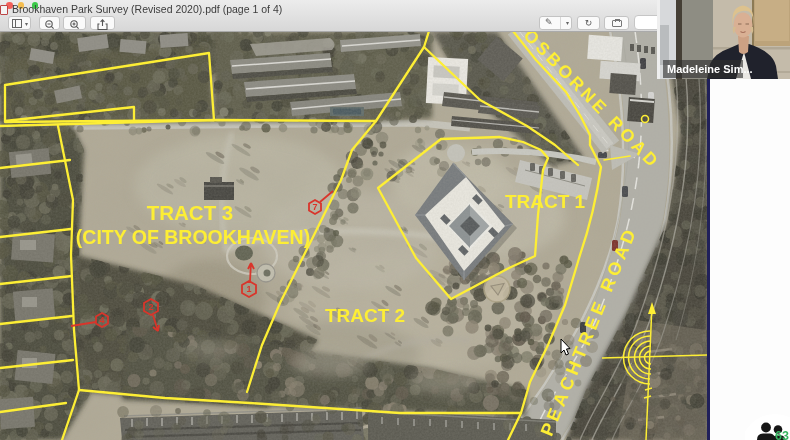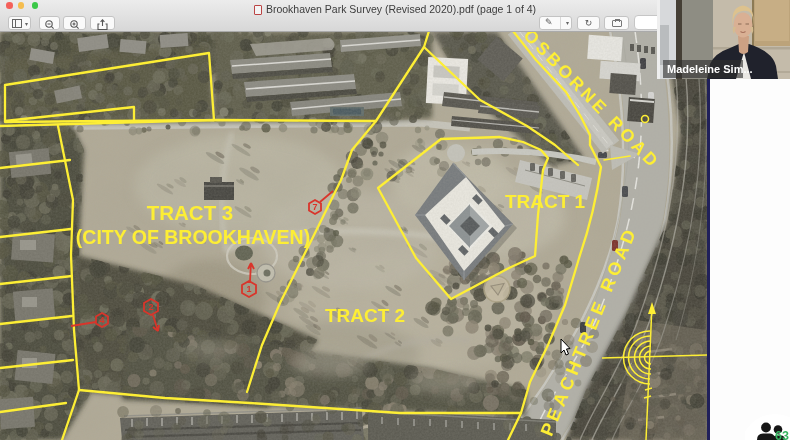--- a/index.html
+++ b/index.html
@@ -2516,21 +2516,21 @@
 
 <div style="position:absolute;left:0;top:0;width:790px;height:32px;
   background:linear-gradient(#ececec,#d7d7d7);border-bottom:1px solid #aaa;box-sizing:border-box;">
 
   <div style="position:absolute;left:6.3px;top:2.3px;width:6.6px;height:6.6px;border-radius:50%;background:#f4605a;"></div>
 
   <div style="position:absolute;left:17.5px;top:2.3px;width:6.6px;height:6.6px;border-radius:50%;background:#f5bd4f;"></div>
 
   <div style="position:absolute;left:31.6px;top:2.3px;width:6.6px;height:6.6px;border-radius:50%;background:#3bc848;"></div>
 
-  <div style="position:absolute;left:0;top:3px;width:790px;text-align:center;font-size:10.5px;color:#3c3c3c;">
+  <div style="position:absolute;left:0;top:3px;width:790px;text-align:left;font-size:10.5px;color:#3c3c3c;">
     <span style="display:inline-block;width:8px;height:10px;background:#f4f4f4;border:1px solid #b44;box-sizing:border-box;border-radius:1px;vertical-align:-2px;margin-right:4px;"></span>Brookhaven Park Survey (Revised 2020).pdf (page 1 of 4)</div>
 
   <div style="position:absolute;left:8px;top:16px;width:21px;height:12px;background:#fafafa;border:1px solid #c3c3c3;border-radius:3px;">
     <div style="position:absolute;left:3px;top:2px;width:8px;height:7px;border:1px solid #666;"></div>
     <div style="position:absolute;left:6px;top:2px;width:1px;height:9px;background:#666;"></div>
     <div style="position:absolute;right:2px;top:3px;font-size:6px;color:#666;">▾</div>
   </div>
 
   <div style="position:absolute;left:39px;top:16px;width:19px;height:12px;background:#fafafa;border:1px solid #c3c3c3;border-radius:3px;">
     <svg width="19" height="12" viewBox="0 0 19 12">

